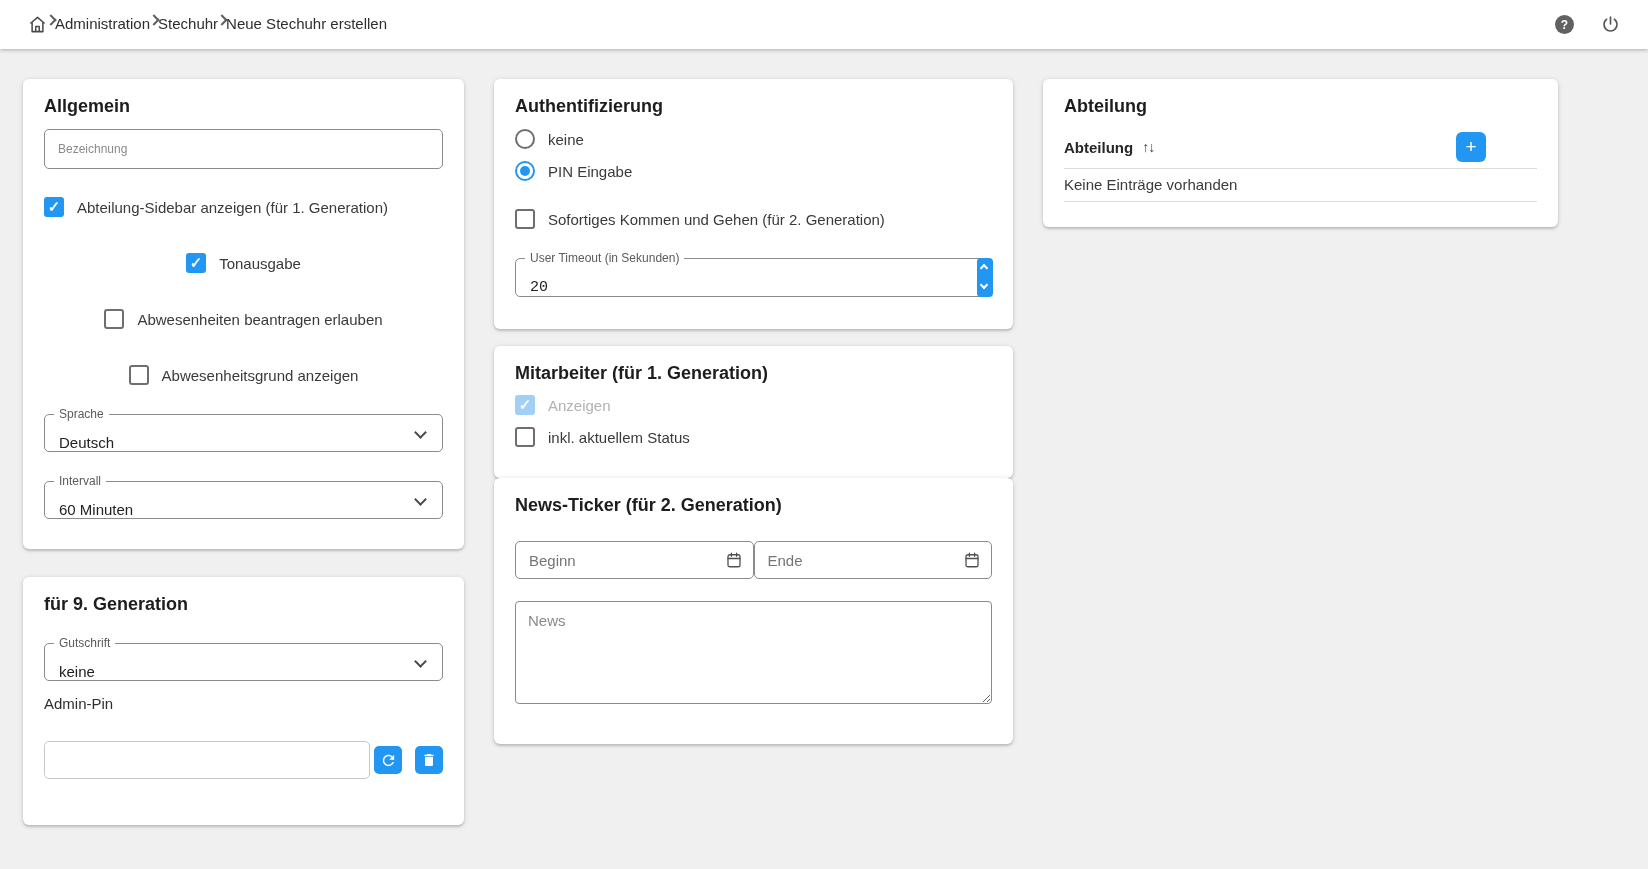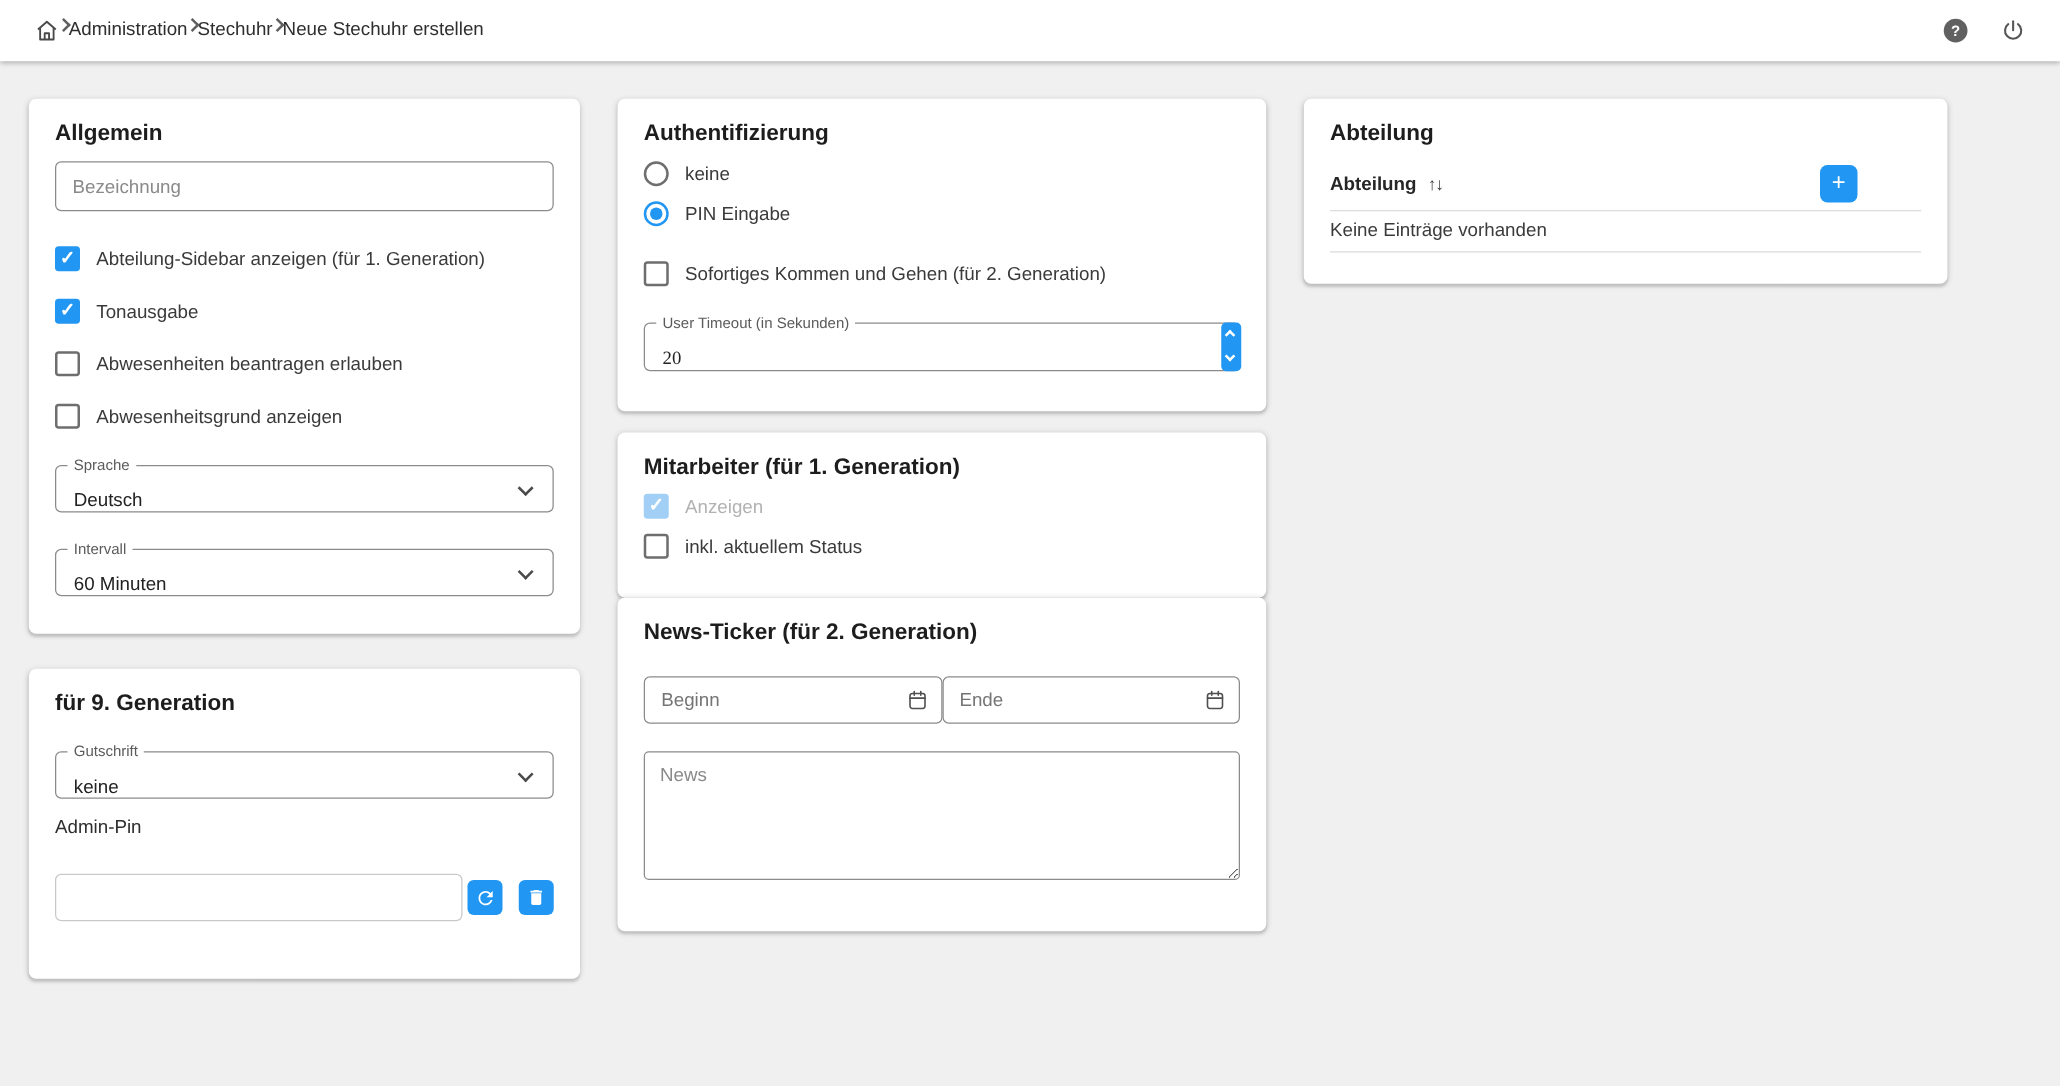--- a/index.html
+++ b/index.html
@@ -28,21 +28,21 @@
   .col1 { width:441px; }
   .col2 { width:519px; }
   .col3 { width:515px; }
 
   .card { background:#fff; border-radius:6px; padding:17px 21px 30px;
           box-shadow:0 2px 2px rgba(0,0,0,.12), 0 1px 5px rgba(0,0,0,.16); }
   .card-title { font-size:18px; font-weight:700; color:#1d1d1d; line-height:20px; }
 
   
   .text-input { width:100%; height:40px; border:1px solid #8b8b8b; border-radius:5px;
-                font-size:15px; padding:0 13px; color:#701a75; outline:none;
+                font-size:12px; padding:0 13px; color:#701a75; outline:none;
                 font-family:"Liberation Sans", sans-serif; }
   .text-input::placeholder, textarea::placeholder { color:#8a8a8a; opacity:1; }
 
   
   .field { position:relative; border:1px solid #8b8b8b; border-radius:5px; height:38px;
            display:flex; align-items:flex-end; padding:0 14px; background:#fff; cursor:pointer; }
   .field-label { position:absolute; top:-8px; left:9px; background:#fff; padding:0 5px;
                  font-size:12px; color:#5b5b5b; line-height:14px; white-space:nowrap; }
   .field-value { font-size:15px; color:#222; }
   .chev-down { position:absolute; right:17px; top:13px; width:9px; height:9px;
@@ -64,21 +64,21 @@
   .radio-row { display:flex; align-items:center; gap:13px; cursor:pointer; }
   .radio { width:20px; height:20px; flex:0 0 20px; border-radius:50%; border:2px solid #6e6e6e;
            position:relative; background:#fff; }
   .radio.selected { border-color:#2196f3; }
   .radio.selected::after { content:""; position:absolute; left:3px; top:3px; width:10px; height:10px;
                            border-radius:50%; background:#2196f3; }
 
   
   .num-field { height:39px; cursor:default; }
   .num-input { border:none; outline:none; font-size:15px; color:#222; width:120px;
-               font-family:Liberation Serif, serif; background:transparent; }
+               font-family:Liberation Mono, monospace; background:transparent; }
   .spinner { position:absolute; right:-2px; top:-1px; bottom:-1px; width:16px; background:#2196f3;
              border-radius:4px; display:flex; flex-direction:column; overflow:hidden; }
   .spin-btn { flex:1; position:relative; cursor:pointer; }
   .spin-chev { position:absolute; left:4px; width:6px; height:6px;
                border-right:2px solid #fff; border-bottom:2px solid #fff; }
   .spin-chev.up { top:7px; transform:rotate(-135deg); }
   .spin-chev.down { top:4px; transform:rotate(45deg); }
 
   
   .icon-btn { width:28px; height:28px; border:none; border-radius:5px; background:#2196f3;
@@ -102,21 +102,21 @@
   .tbl-header-left { display:flex; align-items:center; gap:9px; }
   .tbl-col-label { font-size:15px; font-weight:700; color:#262626; }
   .sort-ico { font-size:14px; color:#3f3f3f; letter-spacing:-1px; cursor:pointer; }
   .add-btn { width:30px; height:30px; border:none; border-radius:6px; background:#2196f3; color:#fff;
              font-size:19px; line-height:30px; text-align:center; cursor:pointer; margin-right:51px;
              font-family:"Liberation Sans", sans-serif; }
   .tbl-divider { border-bottom:1px solid #dcdcdc; margin-top:6px; }
   .tbl-row { font-size:15px; color:#3b3b3b; padding:7px 0 8px 0; border-bottom:1px solid #dcdcdc; }
 
   
-  .mt13 { margin-top:13px; } .mt14 { margin-top:14px; } .mt25 { margin-top:22px; }
+  .mt13 { margin-top:13px; } .mt14 { margin-top:14px; } .mt25 { margin-top:36px;justify-content:center; }
   .mt26 { margin-top:12px; } .mt28 { margin-top:28px; } .mt29 { margin-top:29px; }
   .plain-label { font-size:15px; color:#2e2e2e; }
   .admin-pin-row { display:flex; align-items:center; margin-top:29px; }
   .admin-pin-input { flex:1; height:38px; border:1px solid #c9c9c9; border-radius:5px; outline:none;
                      font-size:15px; padding:0 12px; margin-right:4px;
                      font-family:"Liberation Sans", sans-serif; }
   .gap13 { width:13px; flex:0 0 13px; }
 </style>
 </head>
 <body>

